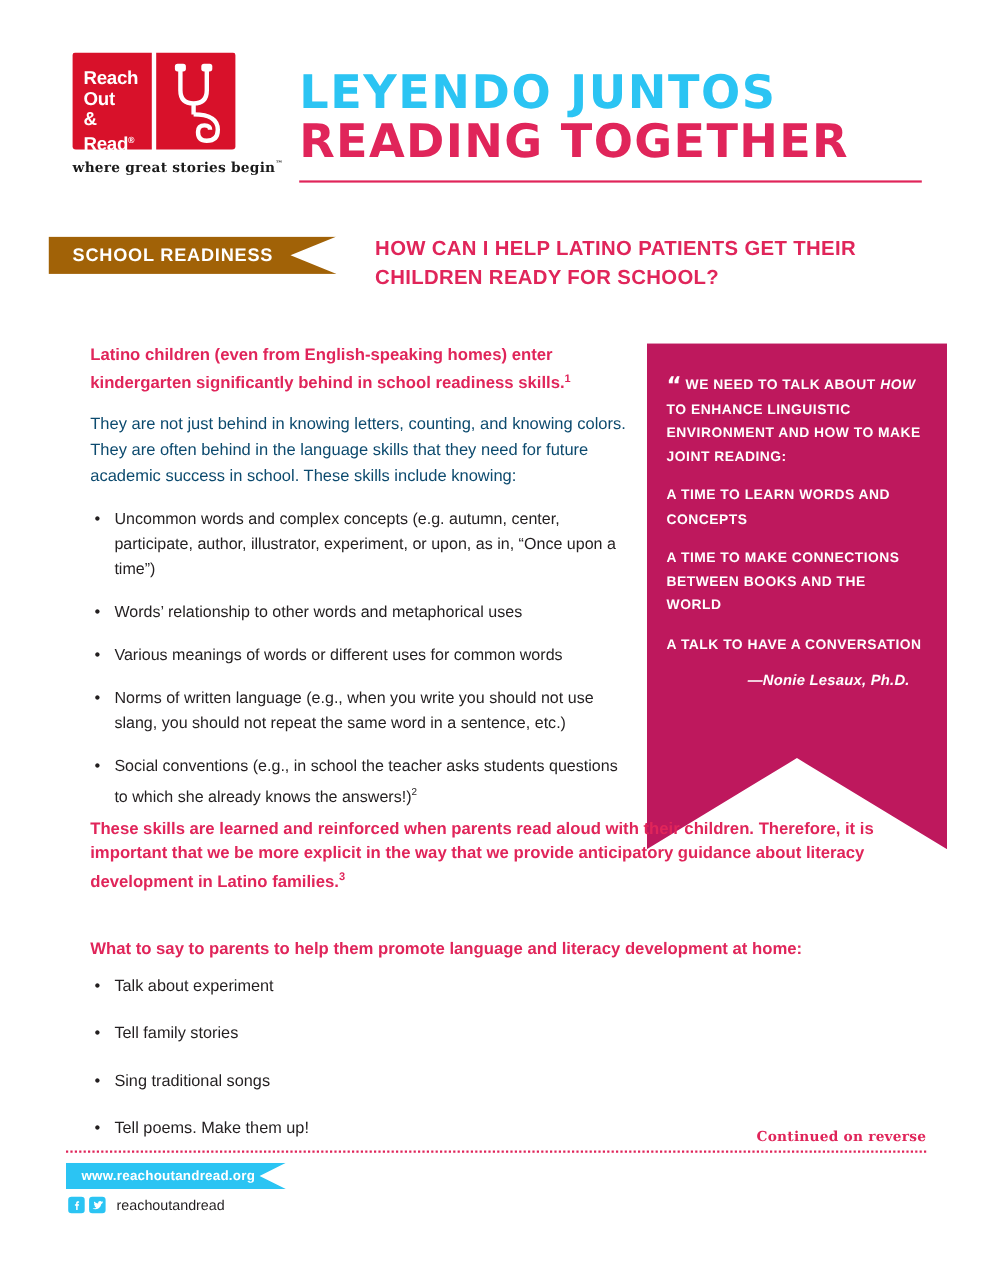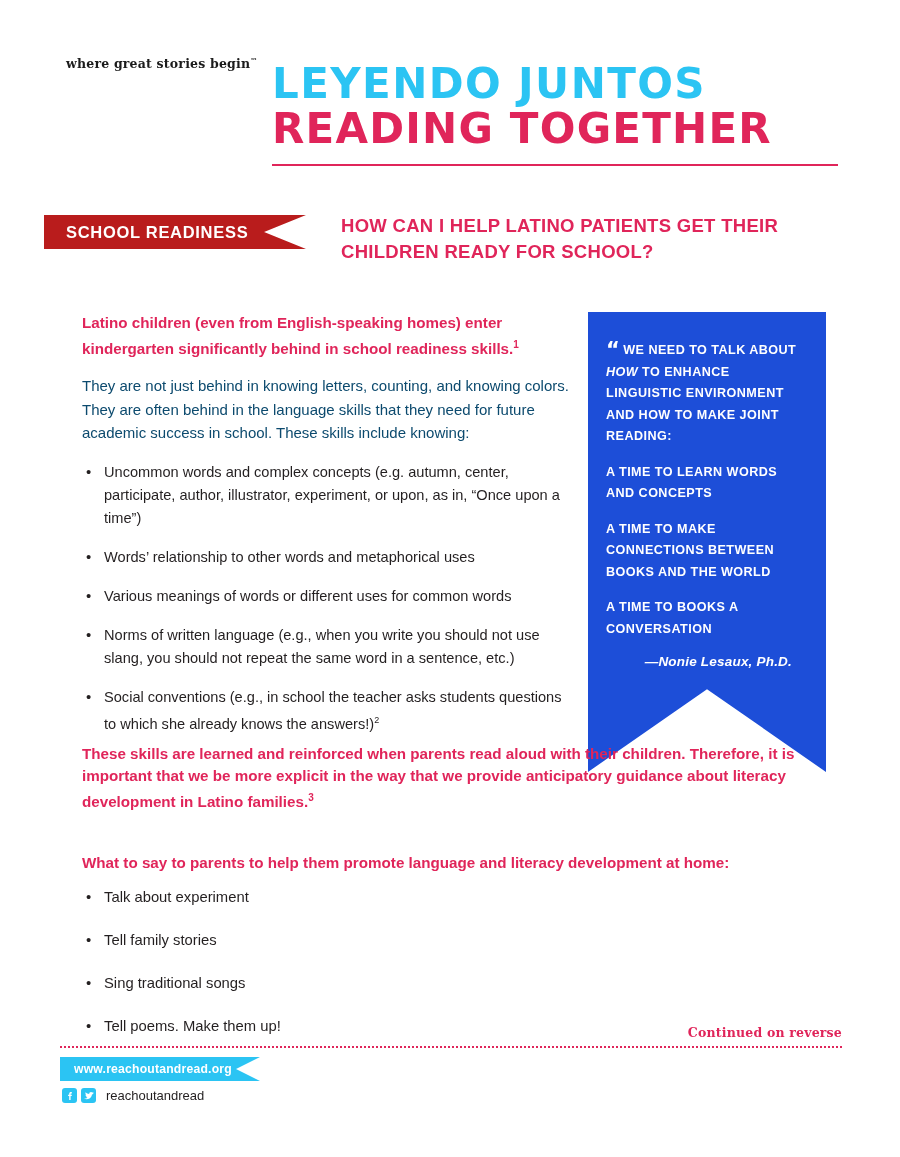--- a/index.html
+++ b/index.html
@@ -122,21 +122,21 @@
     top: 215px;
     width: 900px;
     height: 60px;
   }
   .topic-flag {
     position: absolute;
     left: 44px;
     top: 0px;
     width: 262px;
     height: 34px;
-    background: #b91c1c;
+    background: #a16207;
     color: #ffffff;
     font-weight: bold;
     font-size: 16.5px;
     letter-spacing: 0.7px;
     line-height: 34px;
     padding-left: 22px;
     box-sizing: border-box;
     -webkit-clip-path: polygon(0 0, 100% 0, 84% 50%, 100% 100%, 0 100%);
     clip-path: polygon(0 0, 100% 0, 84% 50%, 100% 100%, 0 100%);
   }
@@ -199,23 +199,23 @@
   }
   ul.bullets li sup {
     font-size: 9px;
   }
 
   
   .quote-banner {
     position: absolute;
     left: 588px;
     top: 312px;
-    width: 238px;
+    width: 273px;
     height: 460px;
-    background: #1d4ed8;
+    background: #be185d;
     -webkit-clip-path: polygon(0 0, 100% 0, 100% 100%, 50% 82%, 0 100%);
     clip-path: polygon(0 0, 100% 0, 100% 100%, 50% 82%, 0 100%);
     box-sizing: border-box;
     padding: 28px 22px 0 18px;
   }
   .quote-mark {
     color: #ffffff;
     font-family: "DejaVu Sans", sans-serif;
     font-weight: bold;
     font-size: 21px;
@@ -349,20 +349,42 @@
   }
 </style>
 </head>
 <body>
 
 <div class="page">
 
   <div class="header">
 
     <div class="logo-block">
+      <div class="logo-book">
+        <div class="logo-half left">
+          <div class="logo-words">
+            <div>Reach</div>
+            <div>Out</div>
+            <div><span>&amp; Read</span><span class="sup">®</span></div>
+          </div>
+        </div>
+        <div class="logo-half right">
+          <svg class="logo-steth" viewBox="0 0 72 88">
+            <g fill="none" stroke="#ffffff" stroke-width="4">
+              <path d="M22 14 L22 34 Q22 46 34 46 Q46 46 46 34 L46 14"></path>
+              <path d="M34 46 L34 56"></path>
+            </g>
+            <rect x="17" y="10" width="10" height="7" rx="2.5" fill="#ffffff"></rect>
+            <rect x="41" y="10" width="10" height="7" rx="2.5" fill="#ffffff"></rect>
+            <g fill="none" stroke="#ffffff" stroke-width="4">
+              <path d="M34 56 Q56 56 56 70 Q56 80 46 80 Q38 80 38 72 Q38 66 44 66 Q49 66 49 70"></path>
+            </g>
+          </svg>
+        </div>
+      </div>
       <div class="logo-tagline"><span>where great stories begin</span><span class="tm">™</span></div>
     </div>
 
     <div class="title-block">
       <div class="title-line1">LEYENDO JUNTOS</div>
       <div class="title-line2">READING TOGETHER</div>
       <div class="title-rule"></div>
     </div>
   </div>
 
@@ -380,21 +402,21 @@
       <li>Various meanings of words or different uses for common words</li>
       <li>Norms of written language (e.g., when you write you should not use slang, you should not repeat the same word in a sentence, etc.)</li>
       <li><span>Social conventions (e.g., in school the teacher asks students questions to which she already knows the answers!)</span><sup>2</sup></li>
     </ul>
   </div>
 
   <div class="quote-banner">
     <p class="quote-p"><span class="quote-mark">“</span><span>WE NEED TO TALK ABOUT </span><em>HOW</em><span> TO ENHANCE LINGUISTIC ENVIRONMENT AND HOW TO MAKE JOINT READING:</span></p>
     <p class="quote-p">A TIME TO LEARN WORDS AND CONCEPTS</p>
     <p class="quote-p">A TIME TO MAKE CONNECTIONS BETWEEN BOOKS AND THE WORLD</p>
-    <p class="quote-p">A TIME TO BOOKS A CONVERSATION</p>
+    <p class="quote-p">A TALK TO HAVE A CONVERSATION</p>
     <div class="quote-attrib">—Nonie Lesaux, Ph.D.</div>
   </div>
 
   <div class="redpara"><span>These skills are learned and reinforced when parents read aloud with their children. Therefore, it is important that we be more explicit in the way that we provide anticipatory guidance about literacy development in Latino families.</span><span class="sup">3</span></div>
 
   <div class="whatsay">
     <div class="whatsay-title">What to say to parents to help them promote language and literacy development at home:</div>
     <ul class="bullets">
       <li>Talk about experiment</li>
       <li>Tell family stories</li>

